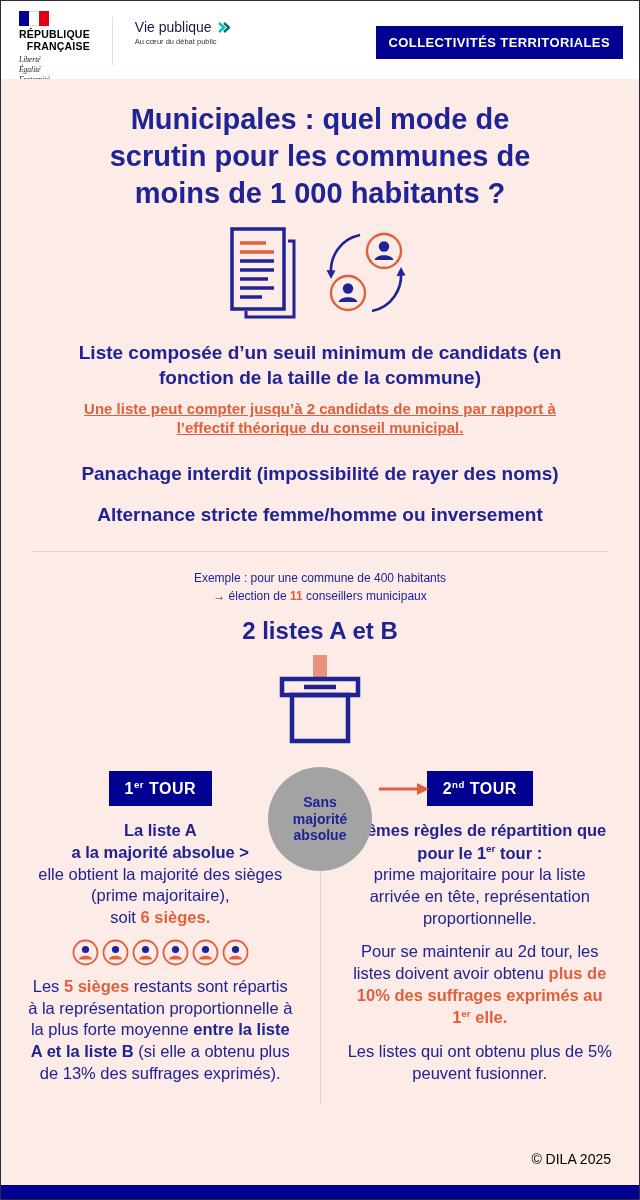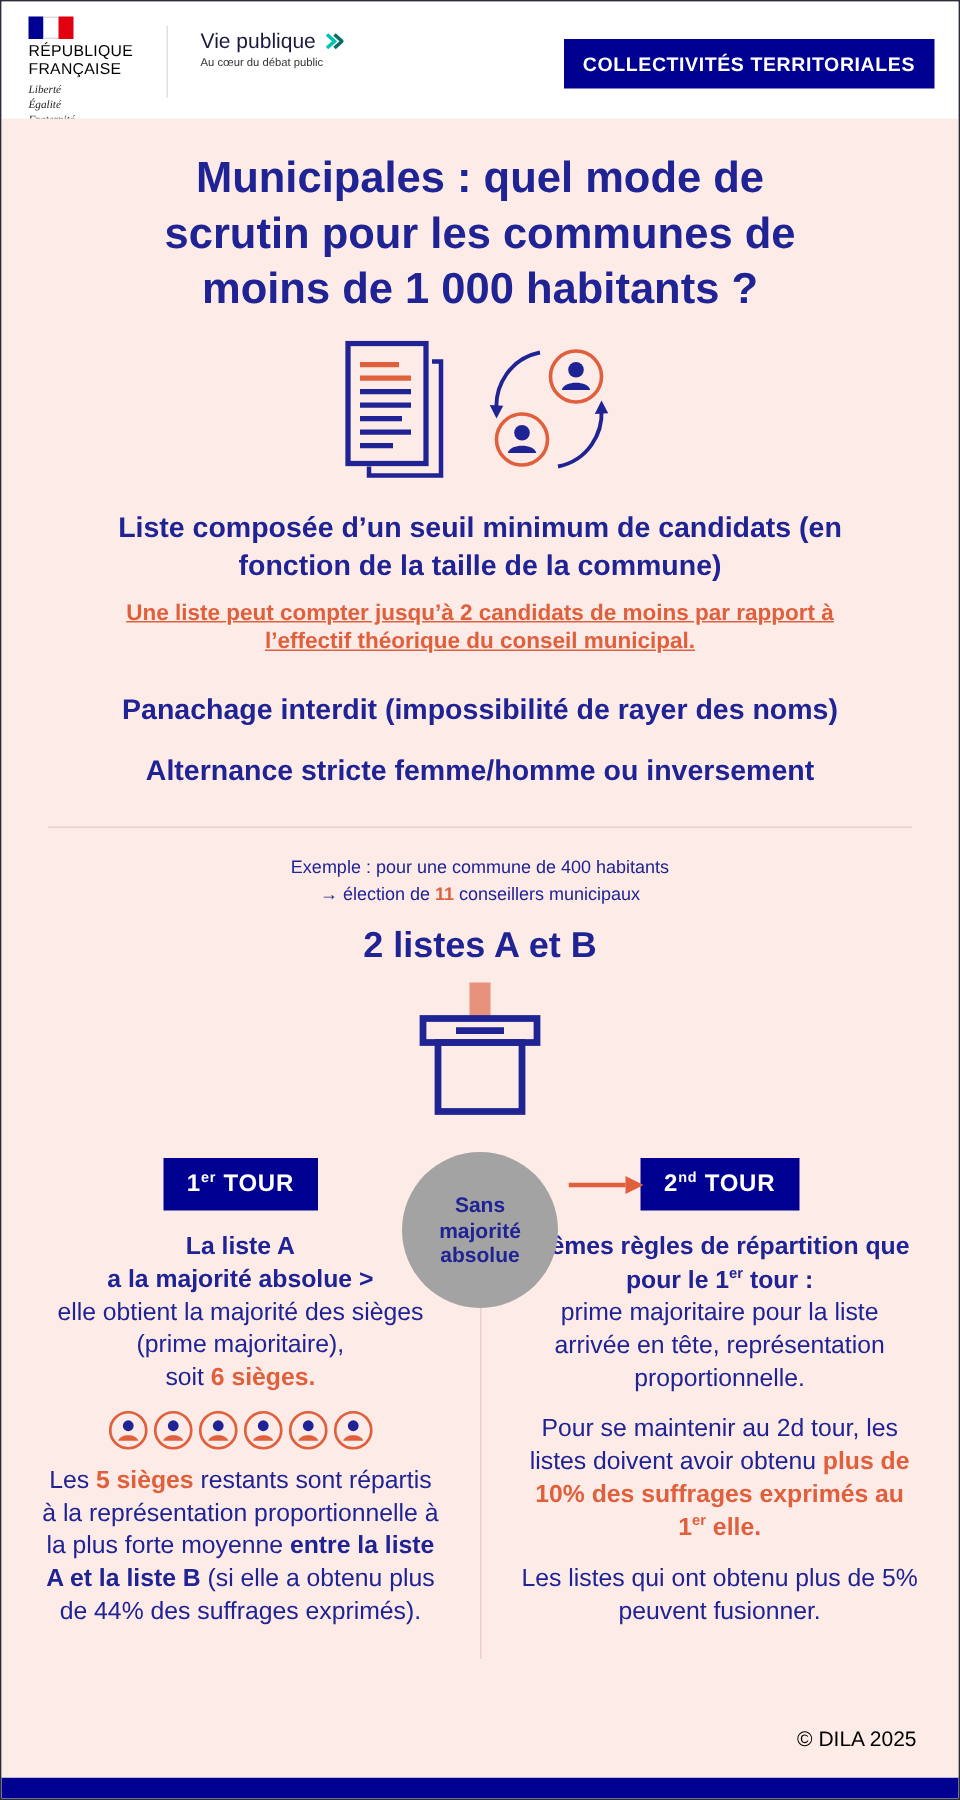--- a/index.html
+++ b/index.html
@@ -7,21 +7,21 @@
   .page { width:640px; height:1200px; border:1px solid #2b2b3a; display:flex; flex-direction:column; overflow:hidden; background:#fff; }
 
   
   .header { height:78px; background:#fff; display:flex; gap:22px; padding:10px 16px 0 18px; position:relative; flex:0 0 auto; }
   .rf-block { display:flex; flex-direction:column; }
   .flag { display:flex; margin-bottom:2px; }
   .flag span { width:10px; height:15px; display:block; }
   .flag .b { background:#000091; }
   .flag .w { background:#fff; border-top:1px solid #ddd; border-bottom:1px solid #ddd; }
   .flag .r { background:#e1000f; }
-  .rf-name { font-weight:normal; font-size:10.5px; line-height:1.15; color:#000; letter-spacing:.2px; }
+  .rf-name { font-weight:bold; font-size:10.5px; line-height:1.15; color:#000; letter-spacing:.2px;text-align:right; }
   .motto { font-family:"Liberation Serif", serif; font-style:italic; font-size:7.5px; color:#222; margin-top:3px; line-height:1.35; }
   .header-divider { width:1px; height:48px; background:#e0e0e0; margin-top:6px; }
   .vp-block { margin-top:8px; }
   .vp-title-row { display:flex; align-items:center; gap:5px; }
   .vp-title { font-weight:normal; font-size:14px; color:#1a1a3e; }
   .vp-sub { font-size:7.5px; color:#333; margin-top:2px; }
   .topic-badge { position:absolute; top:25px; right:16px; background:#000091; color:#fff; font-weight:bold; font-size:13px; letter-spacing:.4px; padding:9px 13px; }
 
   
   .main { flex:1 1 auto; background:#fcebe6; position:relative; text-align:center; color:#1f2394; }
@@ -202,21 +202,21 @@
                 <path d="M6.8 20.5 C8 15.5 19 15.5 20.2 20.5 Z" fill="#e0603d"></path>
               </svg>
             <svg width="27" height="27" viewBox="0 0 27 27">
                 <circle cx="13.5" cy="13.5" r="12" fill="none" stroke="#e0603d" stroke-width="1.8"></circle>
                 <circle cx="13.5" cy="10.5" r="3.6" fill="#1f2394"></circle>
                 <path d="M6.8 20.5 C8 15.5 19 15.5 20.2 20.5 Z" fill="#e0603d"></path>
               </svg>
           </div>
 
           <p>
-            <span>Les </span><span class="orange bold">5 sièges</span><span> restants sont répartis à la représentation proportionnelle à la plus forte moyenne </span><span class="bold">entre la liste A et la liste B</span><span> (si elle a obtenu plus de 44% des suffrages exprimés).</span>
+            <span>Les </span><span class="orange bold">5 sièges</span><span> restants sont répartis à la représentation proportionnelle à la plus forte moyenne </span><span class="bold">entre la liste A et la liste B</span><span> (si elle a obtenu plus de 13% des suffrages exprimés).</span>
           </p>
         </div>
 
         <div class="col right">
           <span class="tour-badge"><span>2</span><sup>nd</sup><span> TOUR</span></span>
 
           <p>
             <span class="block bold"><span>Mêmes règles de répartition que pour le 1</span><sup>er</sup><span> tour :</span></span>
             <span>prime majoritaire pour la liste arrivée en tête, représentation proportionnelle.</span>
           </p>

